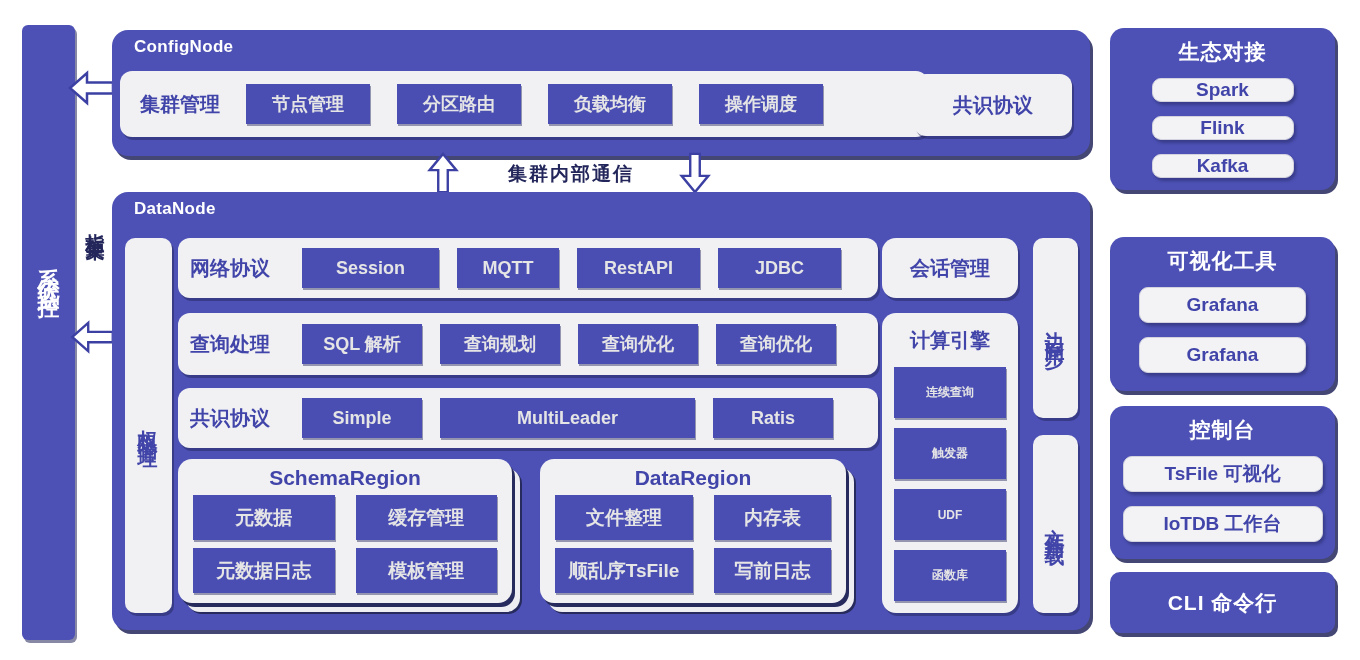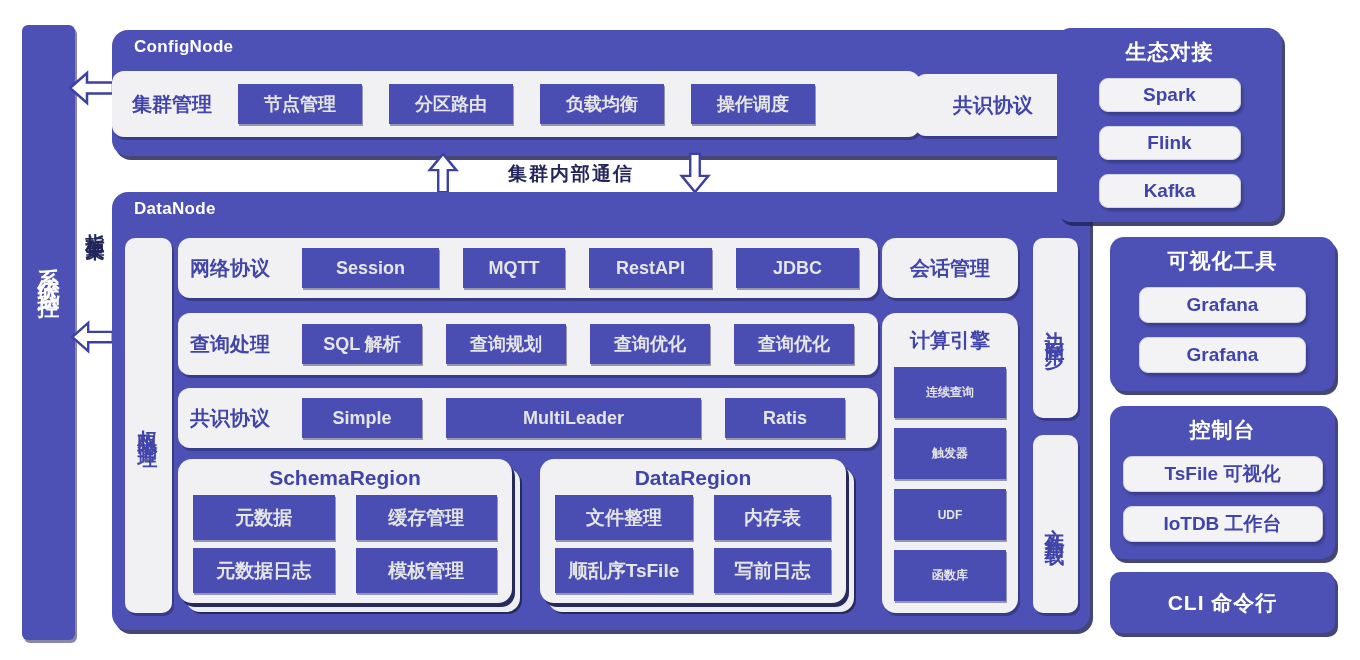--- a/index.html
+++ b/index.html
@@ -19,32 +19,32 @@
   .vbar{background:#f1f1f4;border-radius:10px;box-shadow:2px 3px 0 rgba(35,38,90,.5);display:flex;align-items:center;justify-content:center;}
   .vbar .vtext{color:#4144a8;font-size:20px;letter-spacing:6px;}
   .arr{position:absolute;}
   .arr path{fill:#ffffff;stroke:#3c40a2;stroke-width:2.5;stroke-linejoin:miter;}
   
   .sys-bar{left:22px;top:25px;width:53px;height:615px;background:#4d51b5;border-radius:6px;display:flex;align-items:center;justify-content:center;box-shadow:2px 3px 0 rgba(35,38,90,.55);}
   .sys-bar .vtext{color:#fff;font-size:22px;letter-spacing:9px;transform:translateY(-64px);}
   .metrics{left:82px;top:218px;color:#23265a;font-size:19px;letter-spacing:3px;}
   
   .config-node{left:112px;top:30px;width:978px;height:126px;}
-  .cluster-panel{position:absolute;left:0;top:41px;width:788px;height:66px;padding:0 0 0 20px;}
+  .cluster-panel{position:absolute;left:8px;top:41px;width:788px;height:66px;padding:0 0 0 20px;}
   .cluster-label{margin-right:26px;}
   .cfg-btn{width:124px;height:40px;margin-right:27px;}
   .consensus-box{position:absolute;left:802px;top:44px;width:158px;height:62px;justify-content:center;}
   
   .comm-label{left:478px;top:161px;width:186px;text-align:center;color:#23265a;font-weight:bold;font-size:19px;letter-spacing:2px;}
   
   .data-node{left:112px;top:192px;width:978px;height:438px;}
   .perm-bar{position:absolute;left:13px;top:46px;width:47px;height:375px;}
   .dn-row{position:absolute;left:66px;width:688px;padding-left:12px;}
   .dn-row .row-label{width:104px;flex:none;}
-  .dn-row .btns{display:flex;gap:24px;margin-left:8px;}
+  .dn-row .btns{display:flex;gap:18px;margin-left:8px;}
   .row1{top:46px;height:60px;}
   .row2{top:121px;height:62px;}
   .row3{top:196px;height:60px;}
   .bw137{width:137px;height:40px;}
   .bw102{width:102px;height:40px;}
   .bw123{width:123px;height:40px;}
   .bw120{width:120px;height:40px;}
   .bw255{width:255px;height:40px;}
   .region{position:absolute;top:267px;height:144px;background:#f1f1f4;border-radius:14px;
     box-shadow:3px 4px 0 0 #262a5c, 8px 9px 0 0 #ededf2, 10px 11px 0 0 #262a5c;}
@@ -59,21 +59,21 @@
   .compute-panel{position:absolute;left:770px;top:121px;width:136px;height:300px;background:#f1f1f4;border-radius:14px;box-shadow:2px 3px 0 rgba(35,38,90,.5);display:flex;flex-direction:column;padding:14px 12px 12px;box-sizing:border-box;}
   .compute-title{text-align:center;font-size:20px;margin-bottom:13px;}
   .compute-btns{flex:1;display:flex;flex-direction:column;gap:10px;}
   .compute-btns .blue-btn{flex:1;font-size:12px;}
   .sync-bar{position:absolute;left:921px;top:46px;width:45px;height:180px;}
   .load-bar{position:absolute;left:921px;top:243px;width:45px;height:178px;}
   
   .right-panel{background:#4d51b5;border-radius:14px;box-shadow:3px 4px 0 rgba(35,38,90,.85);display:flex;flex-direction:column;align-items:center;padding-top:10px;box-sizing:border-box;}
   .rp-title{color:#fff;font-weight:bold;font-size:21px;margin-bottom:12px;letter-spacing:1px;}
   .white-btn{background:#f3f3f6;border:1px solid #d3d3df;border-radius:9px;color:#4144a8;font-weight:bold;font-size:19px;display:flex;align-items:center;justify-content:center;height:34px;box-shadow:2px 3px 3px rgba(20,22,60,.35);margin-bottom:14px;white-space:nowrap;}
-  .eco-panel{left:1057px;top:28px;width:225px;height:194px;}
+  .eco-panel{left:1110px;top:28px;width:225px;height:162px;}
   .eco-panel .white-btn{width:140px;}
   .viz-panel{left:1110px;top:237px;width:225px;height:154px;}
   .viz-panel .white-btn{width:165px;}
   .console-panel{left:1110px;top:406px;width:225px;height:153px;}
   .console-panel .white-btn{width:198px;}
   .cli-box{left:1110px;top:572px;width:225px;height:61px;background:#4d51b5;border-radius:10px;box-shadow:3px 4px 0 rgba(35,38,90,.85);display:flex;align-items:center;justify-content:center;color:#fff;font-weight:bold;font-size:21px;letter-spacing:1px;}
 </style>
 </head>
 <body>
 

